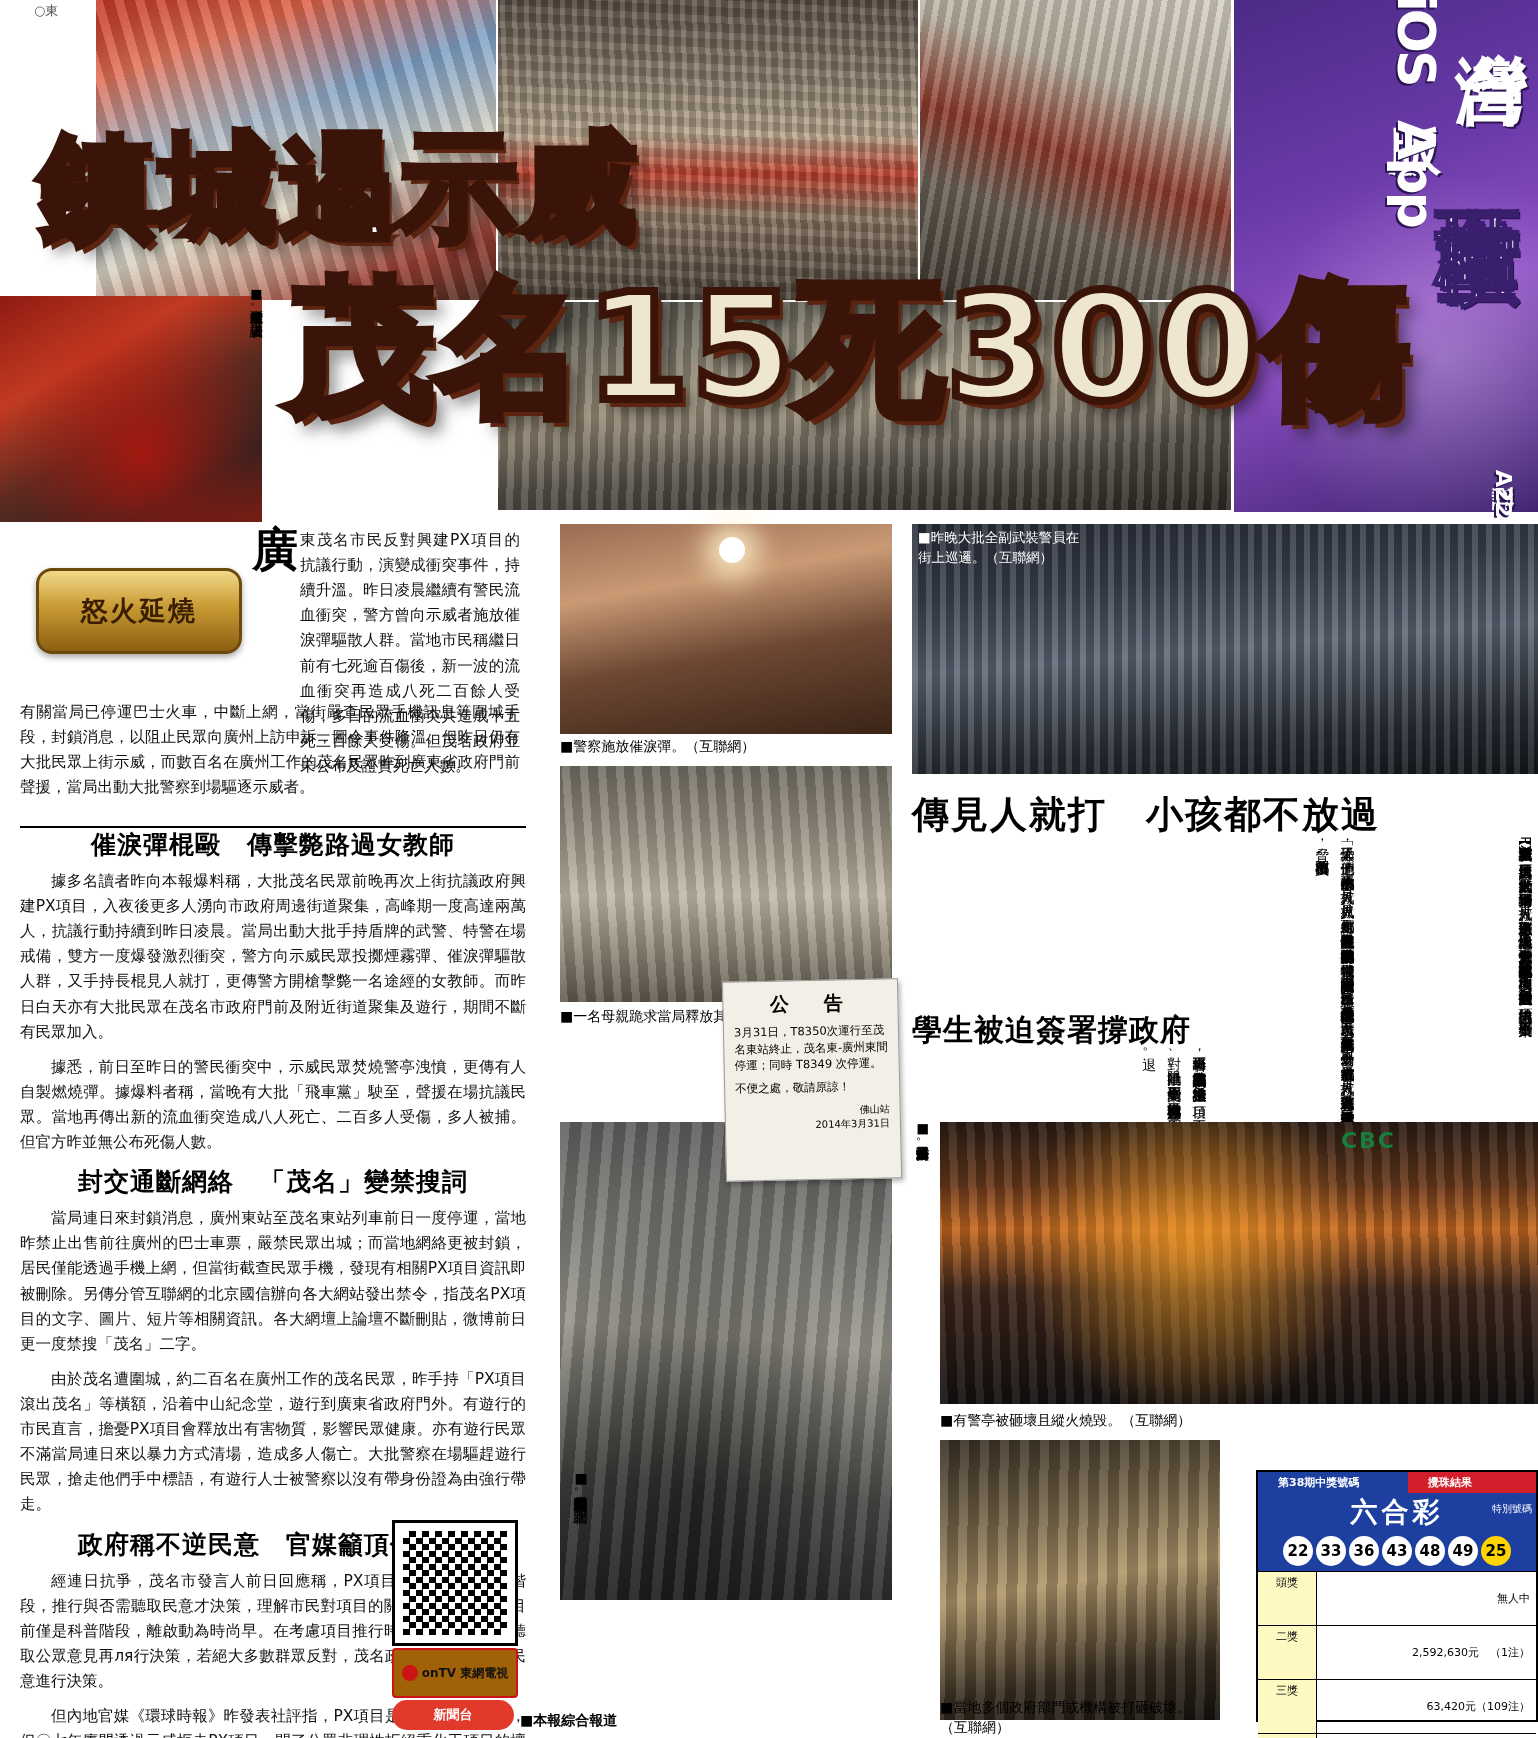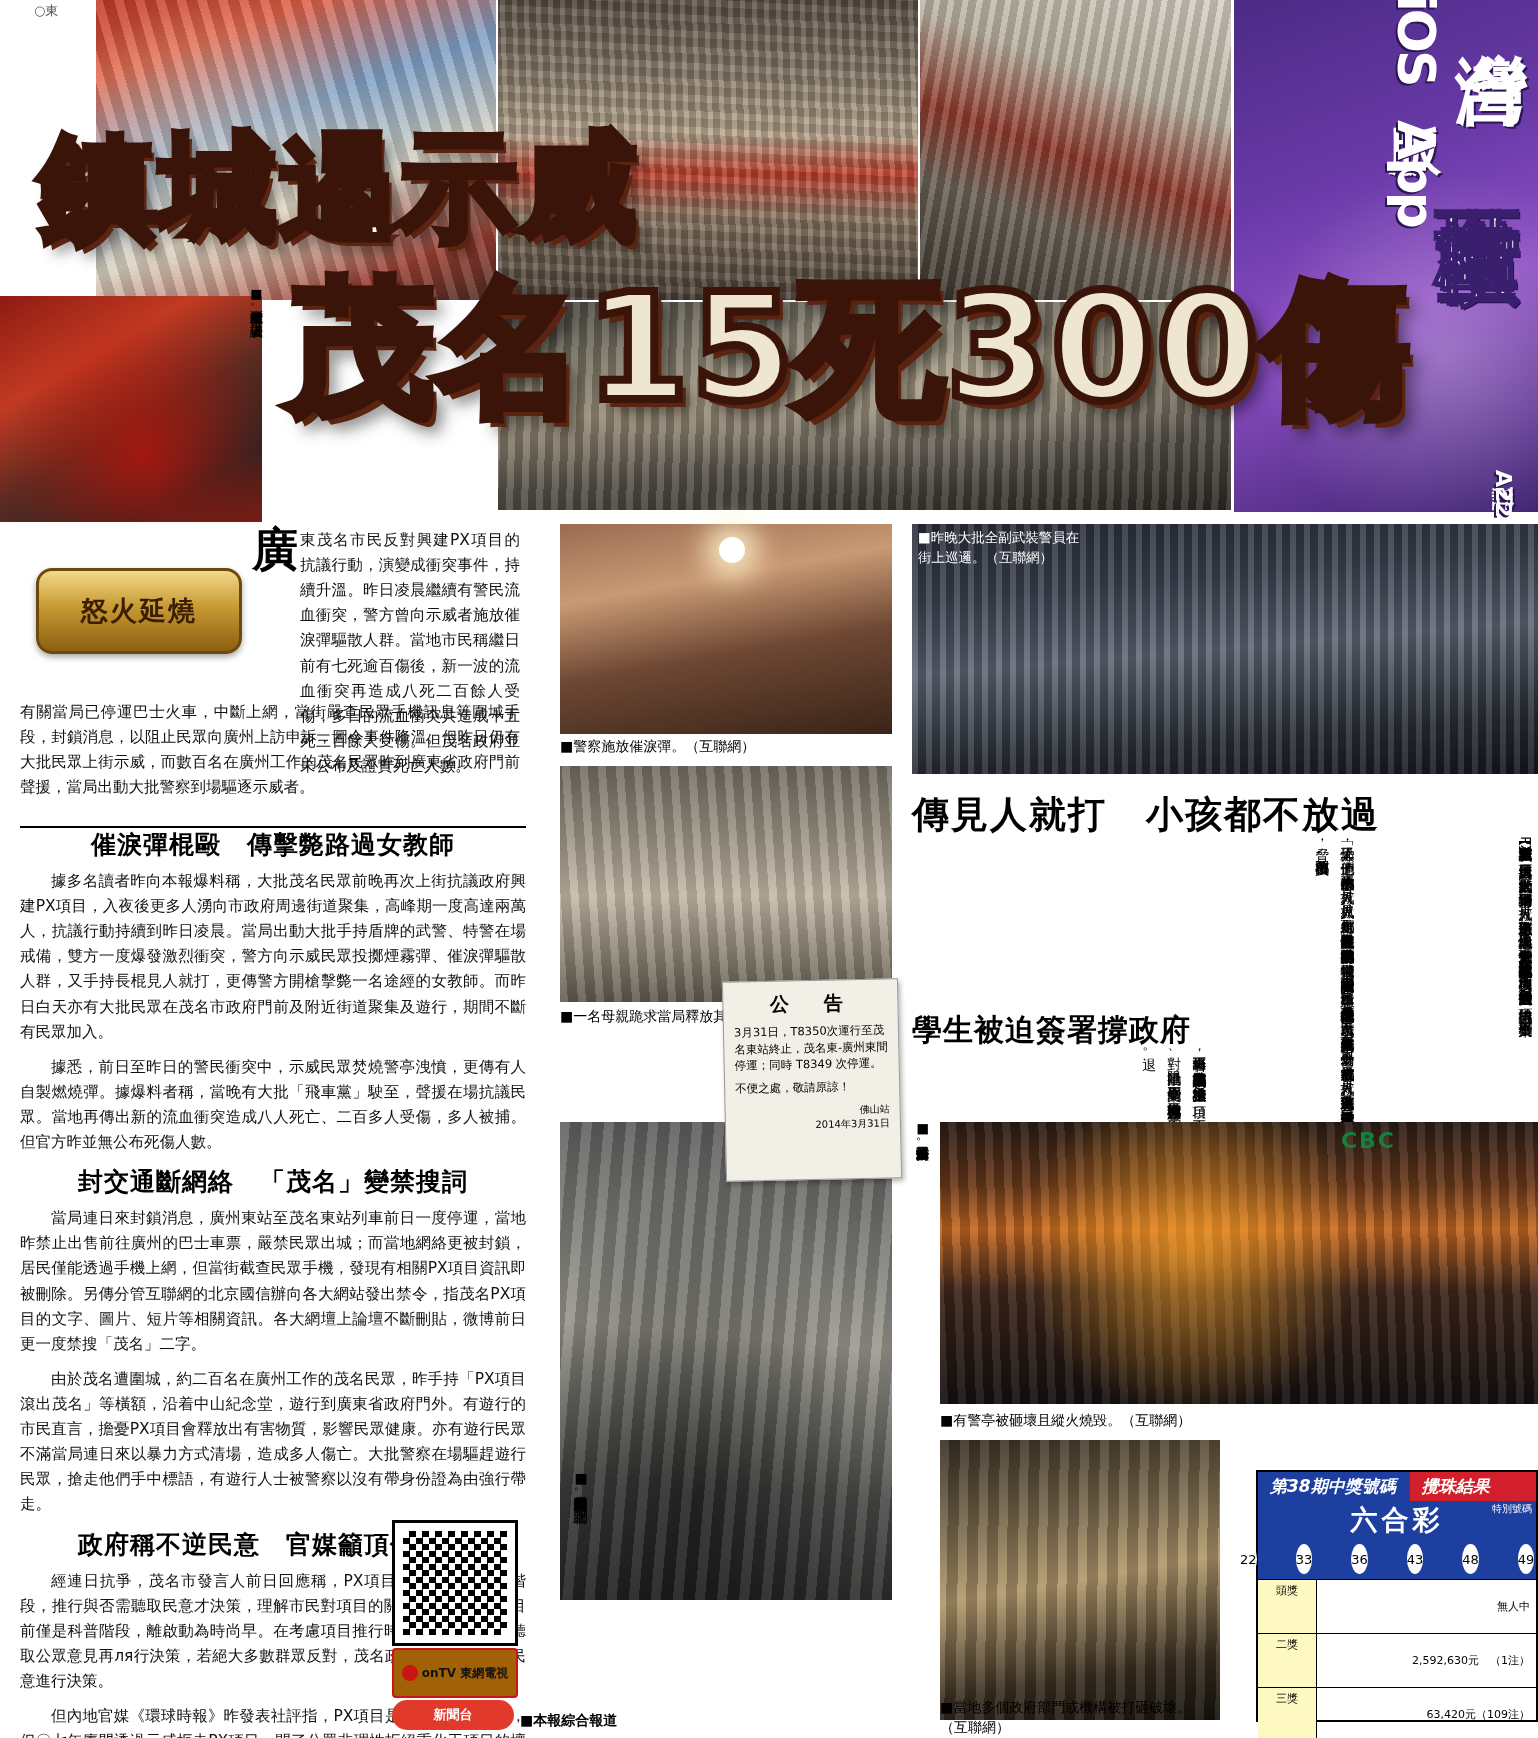--- a/index.html
+++ b/index.html
@@ -138,29 +138,29 @@
   .vcol{writing-mode:vertical-rl;font-size:14px;line-height:1.8;text-align:justify;height:264px;
         float:right;margin-left:8px;}
 
   #r-head2{left:912px;top:1010px;width:300px;font-size:30px;font-weight:bold;letter-spacing:1px;}
   #r-art2{left:912px;top:1046px;width:300px;height:66px;}
 
   
   #lotto{left:1256px;top:1470px;width:282px;height:252px;border:2px solid #000;background:#fff;
         font-size:11px;box-sizing:border-box;}
   #lotto .lt-top{display:flex;}
-  #lotto .lt-top div{background:#1c3fa0;color:#fff;font-weight:bold;padding:3px 12px;font-size:17px;font-style:italic;}
+  #lotto .lt-top div{background:#1c3fa0;color:#fff;font-weight:bold;padding:3px 20px;font-size:11px;}
   #lotto .lt-top .a{flex:1.25;}
   #lotto .lt-top .b{flex:1;background:#d21f2b;}
   #lotto .lt-title{background:#1c3fa0;color:#fff;font-size:27px;font-weight:bold;text-align:center;
         letter-spacing:4px;padding:1px 16px;}
   #lotto .lt-sp{position:absolute;right:4px;top:30px;color:#fff;font-size:10px;}
   .balls{display:flex;gap:3px;justify-content:center;padding:5px 2px;background:#1c3fa0;}
-  .ball{width:30px;height:30px;border-radius:50%;background:#fff;color:#000;font-weight:normal;
-        display:flex;align-items:center;justify-content:center;font-size:13px;margin-left:36px;}
+  .ball{width:30px;height:30px;border-radius:50%;background:#fff;color:#000;font-weight:bold;
+        display:flex;align-items:center;justify-content:center;font-size:15px;}
   .ball.sp{background:#ffd400;}
   .lrow{display:flex;border-top:1px solid #000;}
   .lrow .k{width:58px;background:#fef9c3;text-align:center;padding:3px 0;border-right:1px solid #000;}
   .lrow .v{flex:1;text-align:right;padding:19px 6px;}
   #lotto .lt-foot{border-top:1px solid #000;background:#1c3fa0;color:#fff;font-size:12px;
         text-align:center;padding:2px 0;}
 
   
   #qr{left:392px;top:1520px;width:120px;height:120px;background:#fff;border:3px solid #000;}
   #qr:after{content:"";position:absolute;inset:8px;

